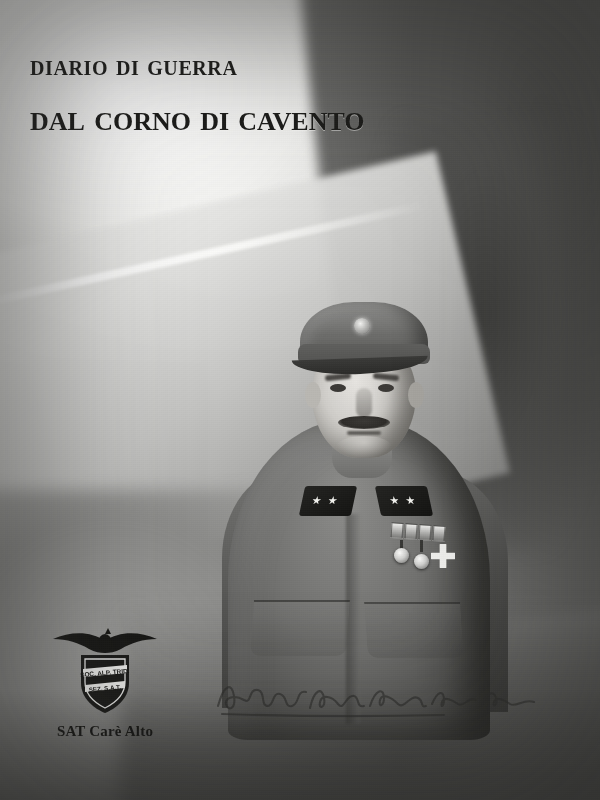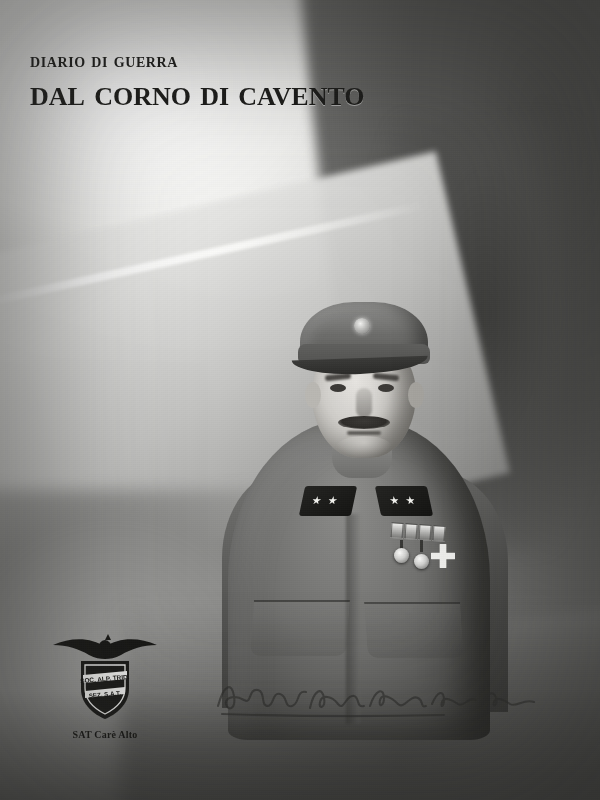--- a/index.html
+++ b/index.html
@@ -316,36 +316,36 @@
 
   
   .title-block {
     position: absolute;
     left: 30px;
     top: 50px;
     width: 430px;
     color: #1b1b19;
   }
   .title-line1 {
-    font-size: 20px;
+    font-size: 29px;
     letter-spacing: .6px;
     font-variant: small-caps;
     text-transform: lowercase;
     font-weight: bold;
     line-height: 1.05;
     text-shadow: 0 1px 0 rgba(255,255,255,.45);
   }
   .title-line1::first-letter { font-size: 1.0em; }
   .title-line2 {
     font-size: 37px;
     font-variant: small-caps;
     text-transform: lowercase;
     font-weight: bold;
     line-height: 1.08;
-    margin-top: 2px;
+    margin-top: 18px;
     text-shadow: 0 1px 0 rgba(255,255,255,.45);
   }
   .subtitle {
     margin-top: 7px;
     font-size: 11.6px;
     font-weight: bold;
     color: #1d1d1b;
     letter-spacing: .05px;
     font-family: "Liberation Serif", serif;
   }
@@ -355,21 +355,21 @@
     position: absolute;
     left: 40px;
     bottom: 60px;
     width: 130px;
     text-align: center;
     color: #141412;
   }
   .emblem-art { width: 120px; height: 92px; margin: 0 auto; display: block; }
   .emblem-caption {
     margin-top: 6px;
-    font-size: 10px;
+    font-size: 15px;
     font-weight: bold;
     font-family: "Liberation Serif", serif;
     color: #151513;
     letter-spacing: .2px;
   }
 </style>
 </head>
 <body>
 
 <div id="cover">

